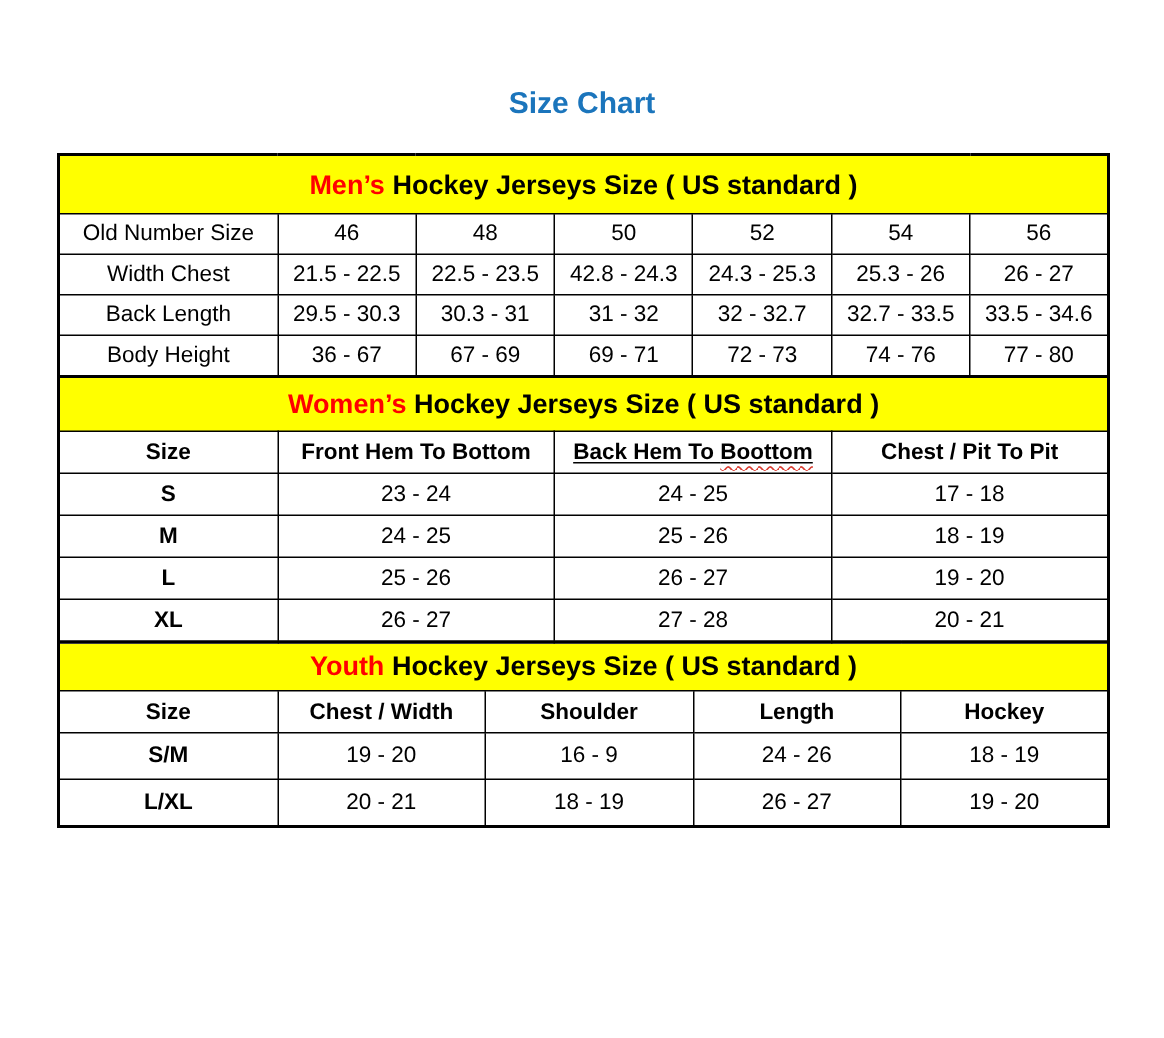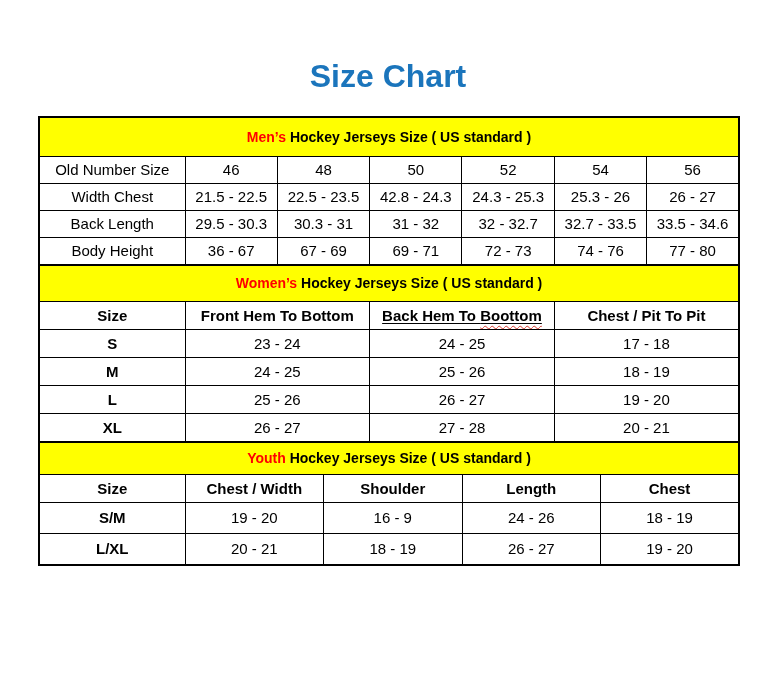--- a/index.html
+++ b/index.html
@@ -15,21 +15,21 @@
     overflow: hidden;
   }
   .page {
     position: relative;
     width: 776px;
     height: 692px;
   }
   .title {
     margin: 58px 0 0 0;
     text-align: center;
-    font-size: 32px;
+    font-size: 20px;
     font-weight: 700;
     color: #1b75bc;
     letter-spacing: 0px;
   }
   .chart-wrap {
     margin: 21px 0 0 38px;
     width: 702px;
   }
   table.section-table {
     border-collapse: collapse;
@@ -47,21 +47,21 @@
     padding: 1px 2px;
     font-size: 15px;
     line-height: 1.15;
     overflow: hidden;
     white-space: nowrap;
   }
   col.c0 { width: 146px; }
   .banner-row td {
     background: #ffff00;
     font-weight: 700;
-    font-size: 14px;
+    font-size: 18px;
   }
   .mens   .banner-row td { height: 36px; }
   .womens .banner-row td { height: 33px; }
   .youth  .banner-row td { height: 29px; }
   .banner-row .hl { color: #ff0000; }
   .header-row td {
     font-weight: 700;
     height: 25px;
   }
   .data-row td { height: 24px; }
@@ -192,21 +192,21 @@
         </colgroup>
         <tbody>
           <tr class="banner-row">
             <td colspan="5"><span class="hl">Youth</span><span> Hockey Jerseys Size ( US standard )</span></td>
           </tr>
           <tr class="header-row">
             <td>Size</td>
             <td>Chest / Width</td>
             <td>Shoulder</td>
             <td>Length</td>
-            <td>Chest</td>
+            <td>Hockey</td>
           </tr>
           <tr class="data-row">
             <td class="label bold">S/M</td>
             <td>19 - 20</td>
             <td>16 - 9</td>
             <td>24 - 26</td>
             <td>18 - 19</td>
           </tr>
           <tr class="data-row">
             <td class="label bold">L/XL</td>

